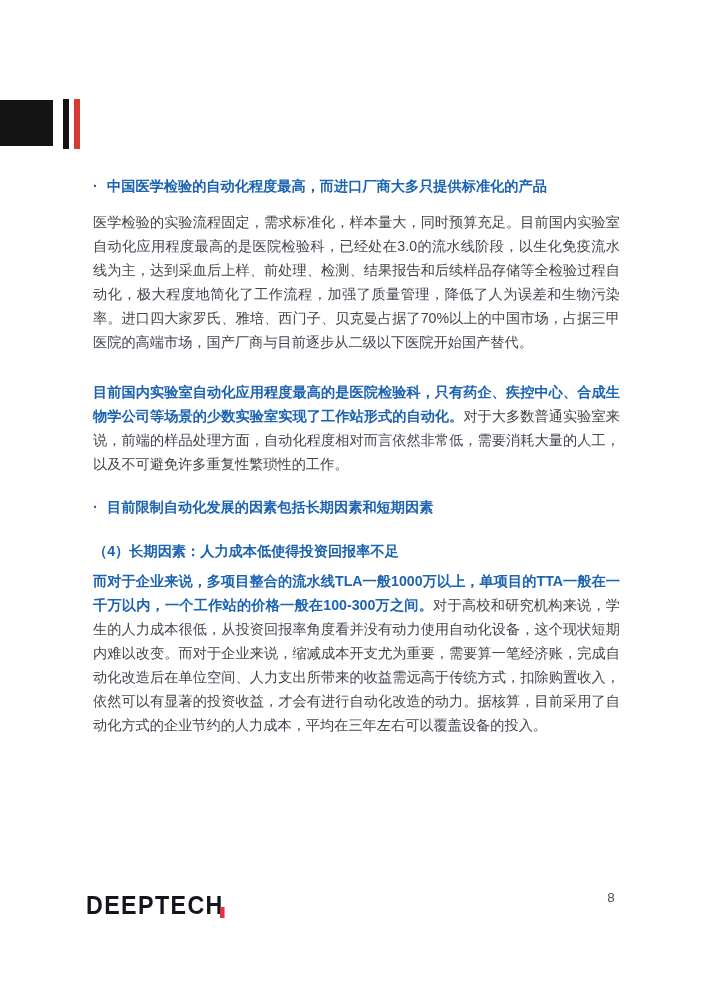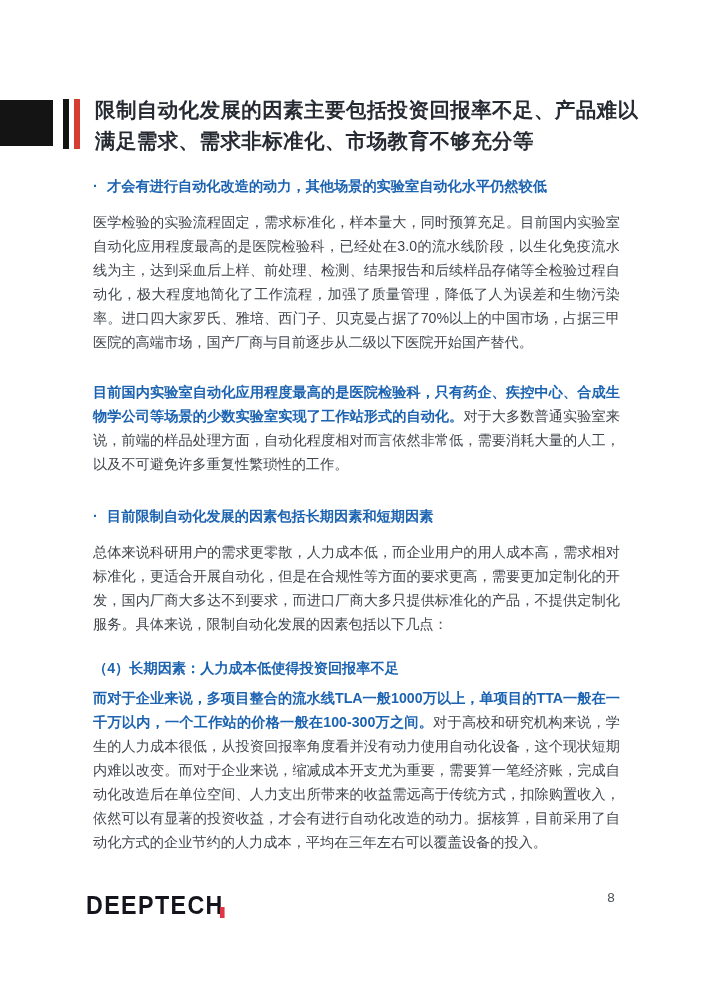--- a/index.html
+++ b/index.html
@@ -42,21 +42,21 @@
   }
 
   
   .content{
     position:absolute;left:93px;top:174px;width:527px;
     font-size:14.2px;line-height:24px;color:var(--text-color);
     text-align:justify;
   }
   .block{margin:0;}
   .bullet-item{
-    margin-top:28px;
+    margin-top:19px;
     padding-left:14px;text-indent:-14px;
     color:var(--accent-blue);font-weight:700;
   }
   .content > .bullet-item:first-child{margin-top:0;}
   .bullet-glyph{
     display:inline-block;width:14px;text-indent:0;
     color:var(--accent-blue);font-weight:700;
   }
   .paragraph + .paragraph{margin-top:26px;}
   .bullet-item + .paragraph{margin-top:12px;}
@@ -87,28 +87,26 @@
 </style>
 </head>
 <body>
 
 <div class="page">
 
   <div class="mark-rect"></div>
   <div class="mark-bar-black"></div>
   <div class="mark-bar-red"></div>
 
-  <h1 class="page-title">限制自动化发展的因素主要包括投资回报率不足、产品难以满足需求、需求非标准化、市场教育不够充分等</h1>
 
   <main class="content" id="content">
-      <div class="block bullet-item"><span class="bullet-glyph">·</span><span class="seg-em">才会有进行自动化改造的动力，其他场景的实验室自动化水平仍然较低</span></div>
+      <div class="block bullet-item"><span class="bullet-glyph">·</span><span class="seg-em">中国医学检验的自动化程度最高，而进口厂商大多只提供标准化的产品</span></div>
       <div class="block paragraph"><span class="seg-normal">医学检验的实验流程固定，需求标准化，样本量大，同时预算充足。目前国内实验室自动化应用程度最高的是医院检验科，已经处在3.0的流水线阶段，以生化免疫流水线为主，达到采血后上样、前处理、检测、结果报告和后续样品存储等全检验过程自动化，极大程度地简化了工作流程，加强了质量管理，降低了人为误差和生物污染率。进口四大家罗氏、雅培、西门子、贝克曼占据了70%以上的中国市场，占据三甲医院的高端市场，国产厂商与目前逐步从二级以下医院开始国产替代。</span></div>
       <div class="block paragraph"><span class="seg-em">目前国内实验室自动化应用程度最高的是医院检验科，只有药企、疾控中心、合成生物学公司等场景的少数实验室实现了工作站形式的自动化。</span><span class="seg-normal">对于大多数普通实验室来说，前端的样品处理方面，自动化程度相对而言依然非常低，需要消耗大量的人工，以及不可避免许多重复性繁琐性的工作。</span></div>
       <div class="block bullet-item"><span class="bullet-glyph">·</span><span class="seg-em">目前限制自动化发展的因素包括长期因素和短期因素</span></div>
-      <div class="block paragraph"><span class="seg-normal">总体来说科研用户的需求更零散，人力成本低，而企业用户的用人成本高，需求相对标准化，更适合开展自动化，但是在合规性等方面的要求更高，需要更加定制化的开发，国内厂商大多达不到要求，而进口厂商大多只提供标准化的产品，不提供定制化服务。具体来说，限制自动化发展的因素包括以下几点：</span></div>
       <div class="block section-heading"><span class="seg-em">（4）长期因素：人力成本低使得投资回报率不足</span></div>
       <div class="block paragraph"><span class="seg-em">而对于企业来说，多项目整合的流水线TLA一般1000万以上，单项目的TTA一般在一千万以内，一个工作站的价格一般在100-300万之间。</span><span class="seg-normal">对于高校和研究机构来说，学生的人力成本很低，从投资回报率角度看并没有动力使用自动化设备，这个现状短期内难以改变。而对于企业来说，缩减成本开支尤为重要，需要算一笔经济账，完成自动化改造后在单位空间、人力支出所带来的收益需远高于传统方式，扣除购置收入，依然可以有显著的投资收益，才会有进行自动化改造的动力。据核算，目前采用了自动化方式的企业节约的人力成本，平均在三年左右可以覆盖设备的投入。</span></div>
     </main>
 
   <footer>
     <div class="footer-logo"><span>DEEPTEC</span><span class="logo-h"><span>H</span><span class="logo-red-mark"></span></span></div>
     <div class="page-number">8</div>
   </footer>
 
 </div>

